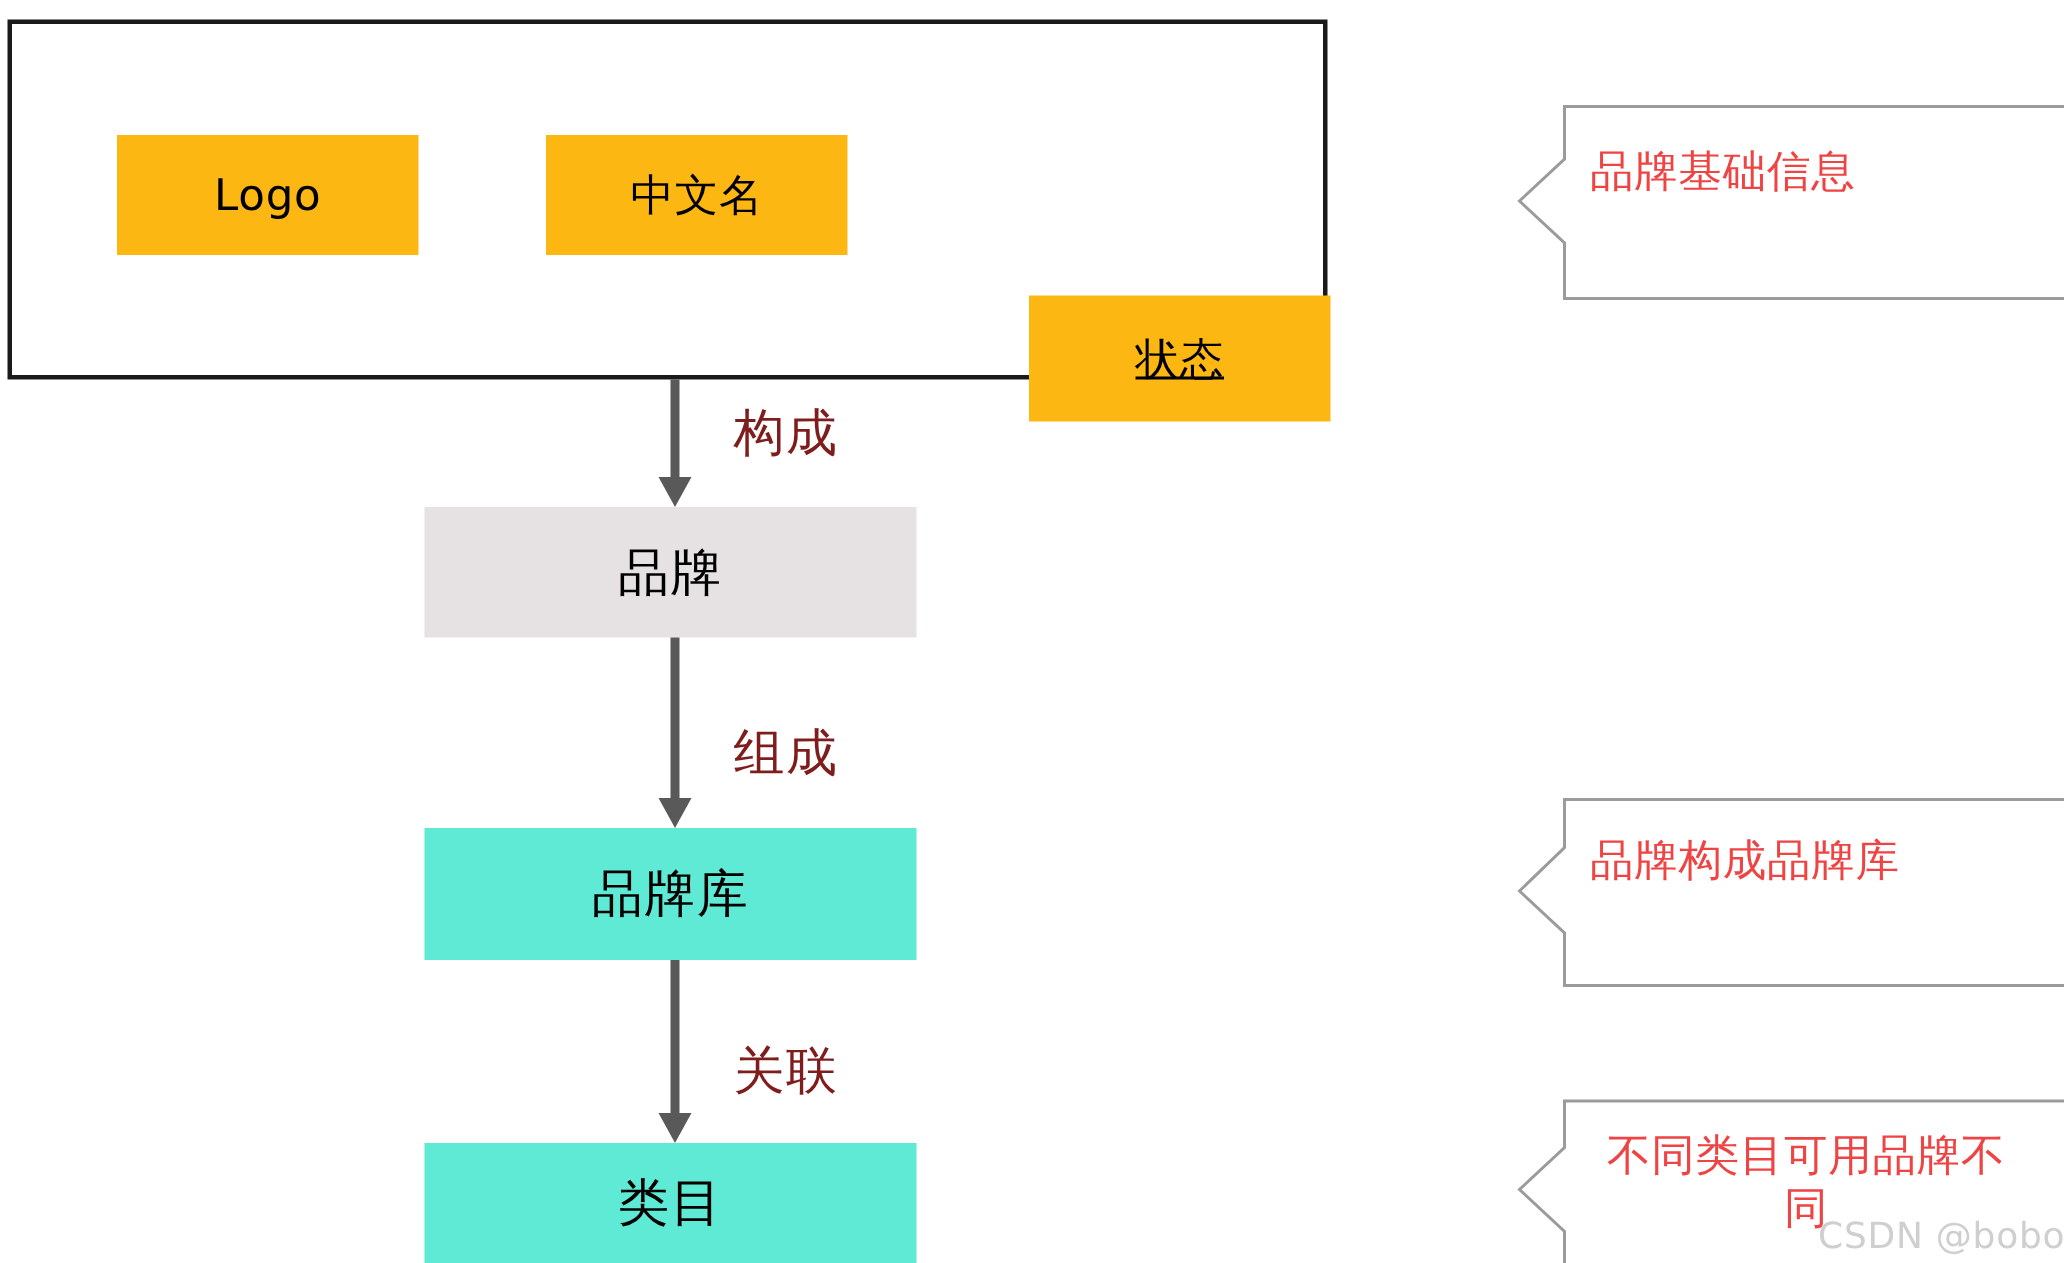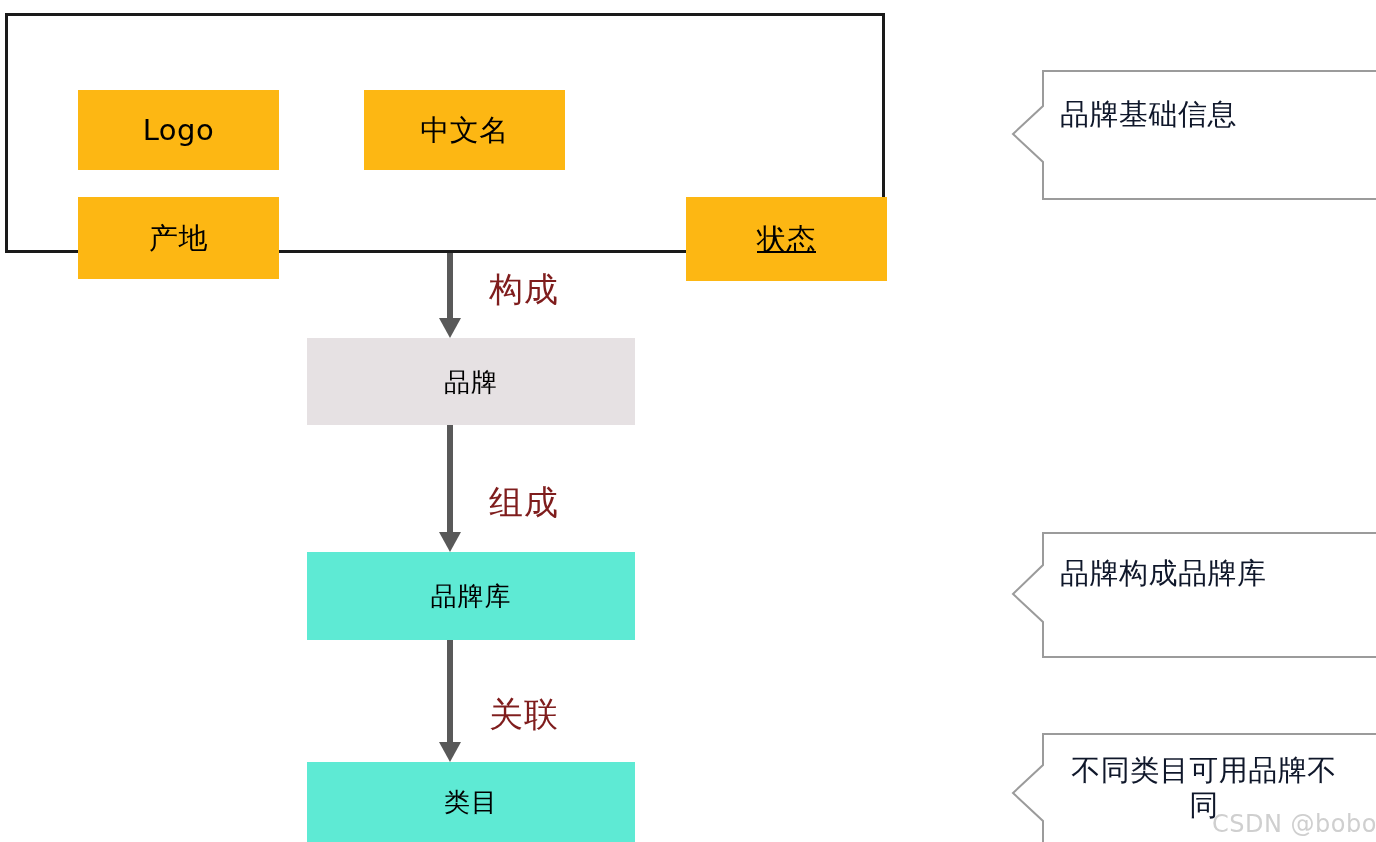--- a/index.html
+++ b/index.html
@@ -46,25 +46,24 @@
   }
 
   
   .proc-box {
     position: absolute;
     background: #E6E1E3;
     display: flex;
     align-items: center;
     justify-content: center;
     color: #000000;
-    font-size: 26px;
+    font-size: 34px;
     line-height: 1;
     letter-spacing: 1px;
     white-space: nowrap;
-    margin-left: 24px;
   }
   .proc-box.lighter { background: #5eead4; }
 
   
   .arrow {
     position: absolute;
   }
   .arrow .shaft {
     position: absolute;
     left: 0;
@@ -98,21 +97,21 @@
     box-sizing: border-box;
   }
   .callout svg {
     position: absolute;
     left: 0;
     top: 0;
     overflow: visible;
   }
   .callout .callout-text {
     position: absolute;
-    color: #0f172a;
+    color: #ef4444;
     font-size: 29px;
     line-height: 1.22;
     letter-spacing: 0.5px;
   }
 
   
   .watermark {
     position: absolute;
     color: #cfcfcf;
     font-size: 24px;
@@ -123,21 +122,20 @@
 </style>
 </head>
 <body>
 
 <div id="canvas">
 
   <div class="attr-container">
     <div class="attr-chip" style="left:70px; top:29px; width:201px; height:80px;">Logo</div>
     <div class="attr-chip" style="left:356px; top:29px; width:201px; height:80px;">中文名</div>
 
-    <div class="attr-chip" style="left:70px; top:136px; width:201px; height:82px;">产地</div>
     <div class="attr-chip" style="left:678px; top:136px; width:201px; height:84px;text-decoration:underline;">状态</div>
   </div>
 
   <div class="arrow" style="left:447px; top:253px; width:6px; height:85px;">
     <div class="shaft" style="height:66px;"></div>
     <div class="head" style="top:65px;"></div>
   </div>
   <div class="arrow-label" style="left:489px; top:272px;">构成</div>
 
   <div class="proc-box" style="left:283px; top:338px; width:328px; height:87px;">品牌</div>

